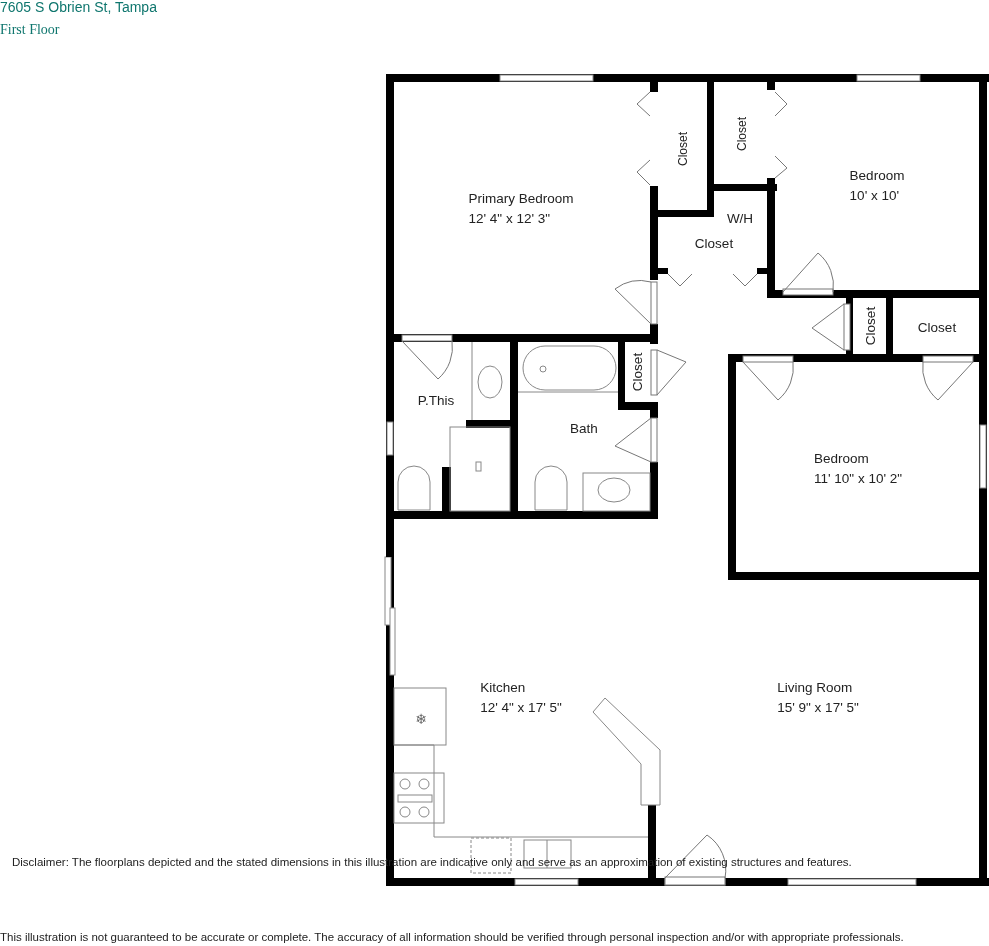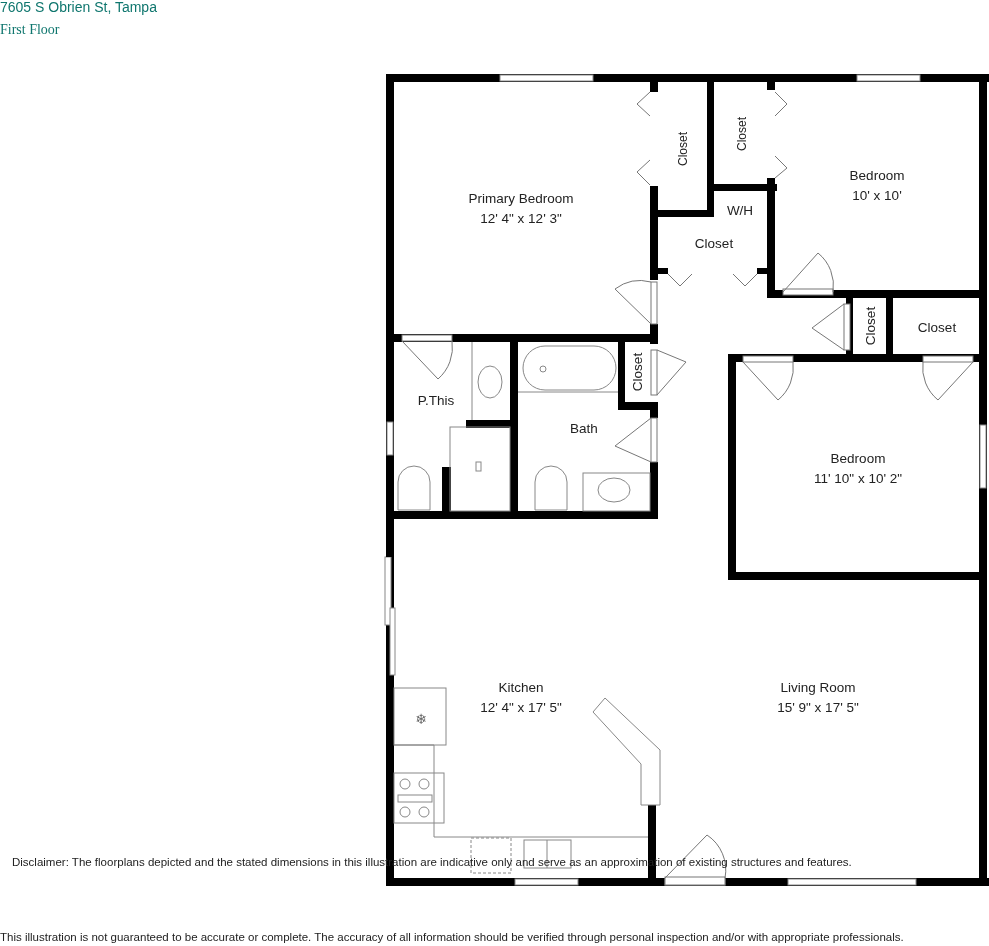--- a/index.html
+++ b/index.html
@@ -5,21 +5,21 @@
   html, body { margin: 0; padding: 0; background: #ffffff; }
   body { width: 989px; height: 946px; position: relative; overflow: hidden;
          font-family: "Liberation Sans", sans-serif; color: #1a1a1a; }
   .hdr { position: absolute; left: 0; font-size: 14px; line-height: 16px; color: #0f766e; }
   #addr { top: -1px; }
   #floor { top: 22px; font-family: Liberation Serif, serif; }
   .disc { position: absolute; left: 0; font-size: 11.5px; color: #222; white-space: nowrap; }
   #d1 { top: 856px; margin-left: 12px; }
   #d2 { top: 931px; }
   svg { position: absolute; left: 0; top: 0; }
-  .lbl { position: absolute; text-align: center; font-size: 13.5px; line-height: 20px; color: #222; white-space: nowrap; transform: translateX(-50%); }
+  .lbl { position: absolute; text-align: left; font-size: 13.5px; line-height: 20px; color: #222; white-space: nowrap; transform: translateX(-50%); }
   .vlbl { position: absolute; font-size: 12px; color: #222; white-space: nowrap; transform: translate(-50%,-50%) rotate(-90deg); }
   .slbl { position: absolute; font-size: 13.5px; color: #222; white-space: nowrap; transform: translate(-50%,-50%); }
 </style>
 </head>
 <body>
 
 <div id="addr" class="hdr">7605 S Obrien St, Tampa</div>
 <div id="floor" class="hdr">First Floor</div>
 
 <svg width="989" height="946" viewBox="0 0 989 946" xmlns="http://www.w3.org/2000/svg">
@@ -174,21 +174,21 @@
 <div class="lbl" style="left:521px;top:678px;">
   <div>Kitchen</div>
   <div>12' 4" x 17' 5"</div>
 </div>
 <div class="lbl" style="left:818px;top:678px;">
   <div>Living Room</div>
   <div>15' 9" x 17' 5"</div>
 </div>
 
 <div class="slbl" style="left:714px;top:243px;">Closet</div>
-<div class="slbl" style="left:740px;top:210px;">W/H</div>
+<div class="slbl" style="left:740px;top:218px;">W/H</div>
 <div class="slbl" style="left:436px;top:400px;">P.This</div>
 <div class="slbl" style="left:584px;top:428px;">Bath</div>
 <div class="slbl" style="left:937px;top:327px;">Closet</div>
 
 <div class="vlbl" style="left:683px;top:149px;">Closet</div>
 <div class="vlbl" style="left:742px;top:134px;">Closet</div>
 <div class="vlbl" style="left:870px;top:326px;font-size:13.5px;">Closet</div>
 <div class="vlbl" style="left:637px;top:372px;font-size:13.5px;">Closet</div>
 
 <div id="d1" class="disc">Disclaimer: The floorplans depicted and the stated dimensions in this illustration are indicative only and serve as an approximation of existing structures and features.</div>

